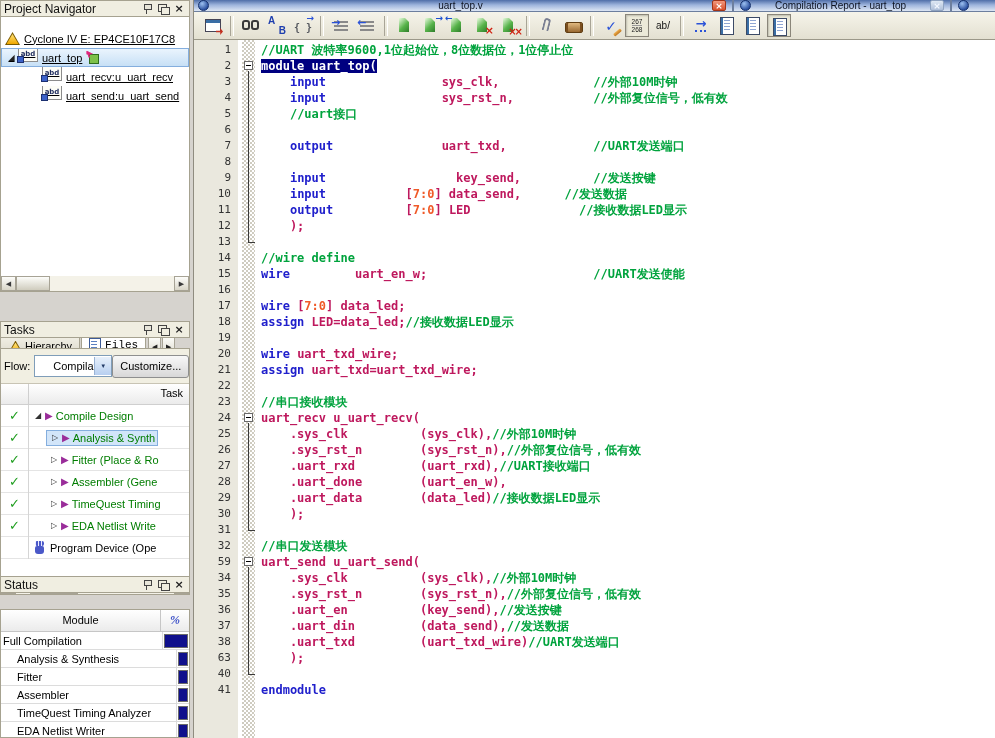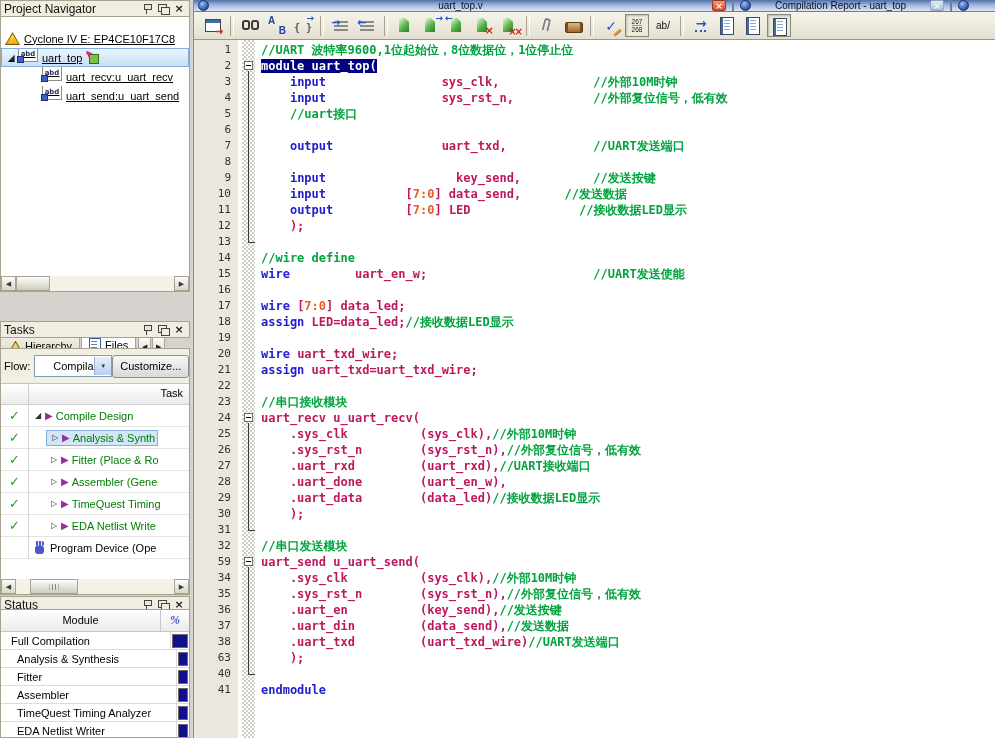--- a/index.html
+++ b/index.html
@@ -41,21 +41,21 @@
        font:bold 7px "DejaVu Sans",sans-serif;color:#23305e;text-align:center;line-height:12px;flex:0 0 auto;}
   .abd::after{content:"";position:absolute;left:-2px;bottom:-2px;width:5px;height:5px;background:#3c62c8;border:1px solid #1c3070;}
   .toplv{position:relative;width:13px;height:12px;margin-left:4px;flex:0 0 auto;}
   .toplv::before{content:"";position:absolute;right:0;bottom:0;width:8px;height:8px;background:#7dc14a;border:1px solid #2f6e1e;}
   .toplv::after{content:"";position:absolute;left:0;top:-1px;width:7px;height:7px;background:#e0257c;
                 clip-path:polygon(0 0,100% 50%,40% 60%,55% 100%,30% 100%,20% 62%,0 55%);}
   
   .tabsrow{position:absolute;left:0;top:292px;width:190px;height:27px;display:flex;align-items:flex-end;margin-top:39px;}
   .tab{height:24px;display:flex;align-items:center;padding:0 7px;border:1px solid #a6a290;border-bottom:none;
        background:linear-gradient(#f4f2e8,#d9d6c8);margin-right:1px;border-radius:3px 3px 0 0;}
-  .tab.active{background:#fff;height:26px;}
+  .tab.active{background:#fff;height:26px;font-family:Liberation Mono, monospace;}
   .ficon{position:relative;width:10px;height:12px;background:#fff;border:1px solid #3c5a96;margin-right:4px;}
   .ficon::after{content:"";position:absolute;left:1px;top:2px;width:6px;height:7px;
                 background:repeating-linear-gradient(#5a7fc0 0 1px,transparent 1px 3px);}
   .tabbtn{width:13px;height:22px;margin-left:1px;background:linear-gradient(#fdfdfa,#d9d6c8);
           border:1px solid #a7a395;box-sizing:border-box;font-size:7px;text-align:center;line-height:20px;color:#222;}
   
   .tk-title{top:321px;justify-content:space-between;}
   .tk-body{top:348px;height:247px;}
   .flowrow{height:34px;display:flex;align-items:center;padding:0 3px;background:#f1efe2;border-bottom:1px solid #c8c4b4;}
   .flowlbl{margin-right:4px;}
@@ -76,21 +76,21 @@
   .krow .content.selected{background:#d2e5f9;border:1px solid #84aede;}
   .krow .exp{width:12px;font-size:8px;color:#333;text-align:center;flex:0 0 auto;}
   .krow .play{color:#9a2d9a;font-size:10px;margin:0 3px 0 1px;flex:0 0 auto;}
   .krow .tlabel{color:#007d00;}
   .krow .tlabel.plain{color:#000;}
   .hand{position:relative;width:14px;height:13px;margin:0 3px 0 1px;flex:0 0 auto;}
   .hand::before{content:"";position:absolute;left:2px;bottom:0;width:9px;height:8px;background:#4a58c8;border-radius:2px 2px 3px 3px;}
   .hand::after{content:"";position:absolute;left:2px;top:0;width:9px;height:5px;
                background:repeating-linear-gradient(90deg,#e8eaff 0 1px,#4a58c8 1px 3px);border-radius:2px;}
   
-  .st-title{top:576px;margin-top:20px;}
+  .st-title{top:576px;}
   .st-body{top:609px;height:129px;overflow:hidden;}
   .sthead{height:21px;display:flex;background:linear-gradient(#ffffff,#ebebeb);border-bottom:1px solid #c6c6c6;}
   .sthead .m{width:159px;text-align:center;padding-top:4px;border-right:1px solid #c6c6c6;}
   .sthead .p{flex:1;text-align:center;padding-top:3px;font:italic bold 12px "Liberation Serif",serif;color:#3c50c8;}
   .strows{position:relative;}
   .srow{height:17px;display:flex;align-items:center;border-bottom:1px solid #dcdcdc;}
   .srow .mod{width:159px;border-right:1px solid #dcdcdc;white-space:nowrap;overflow:hidden;align-self:stretch;
              display:flex;align-items:center;}
   .srow .pc{flex:1;align-self:stretch;display:flex;align-items:center;}
   .sbar{height:12px;border:1px solid #6a6a6a;margin-left:1px;}
@@ -345,21 +345,21 @@
       </span>
     <span class="wicon cls">×</span>
   </div>
   <div class="body st-body">
     <div class="sthead">
       <span class="m">Module</span>
       <span class="p">%</span>
     </div>
     <div class="strows" id="status-rows">
         <div class="srow">
-          <span class="mod" style="padding-left: 10px;">Full Compilation</span>
+          <span class="mod" style="padding-left: 2px;">Full Compilation</span>
           <span class="pc">
             <span class="sbar" style="background: rgb(16, 16, 140); width: calc(100% - 4px);"></span>
           </span>
         </div>
         <div class="srow">
           <span class="mod" style="padding-left: 16px;">Analysis &amp; Synthesis</span>
           <span class="pc">
             <span class="sbar" style="background: rgb(16, 16, 140); width: calc(100% - 4px);"></span>
           </span>
         </div>

